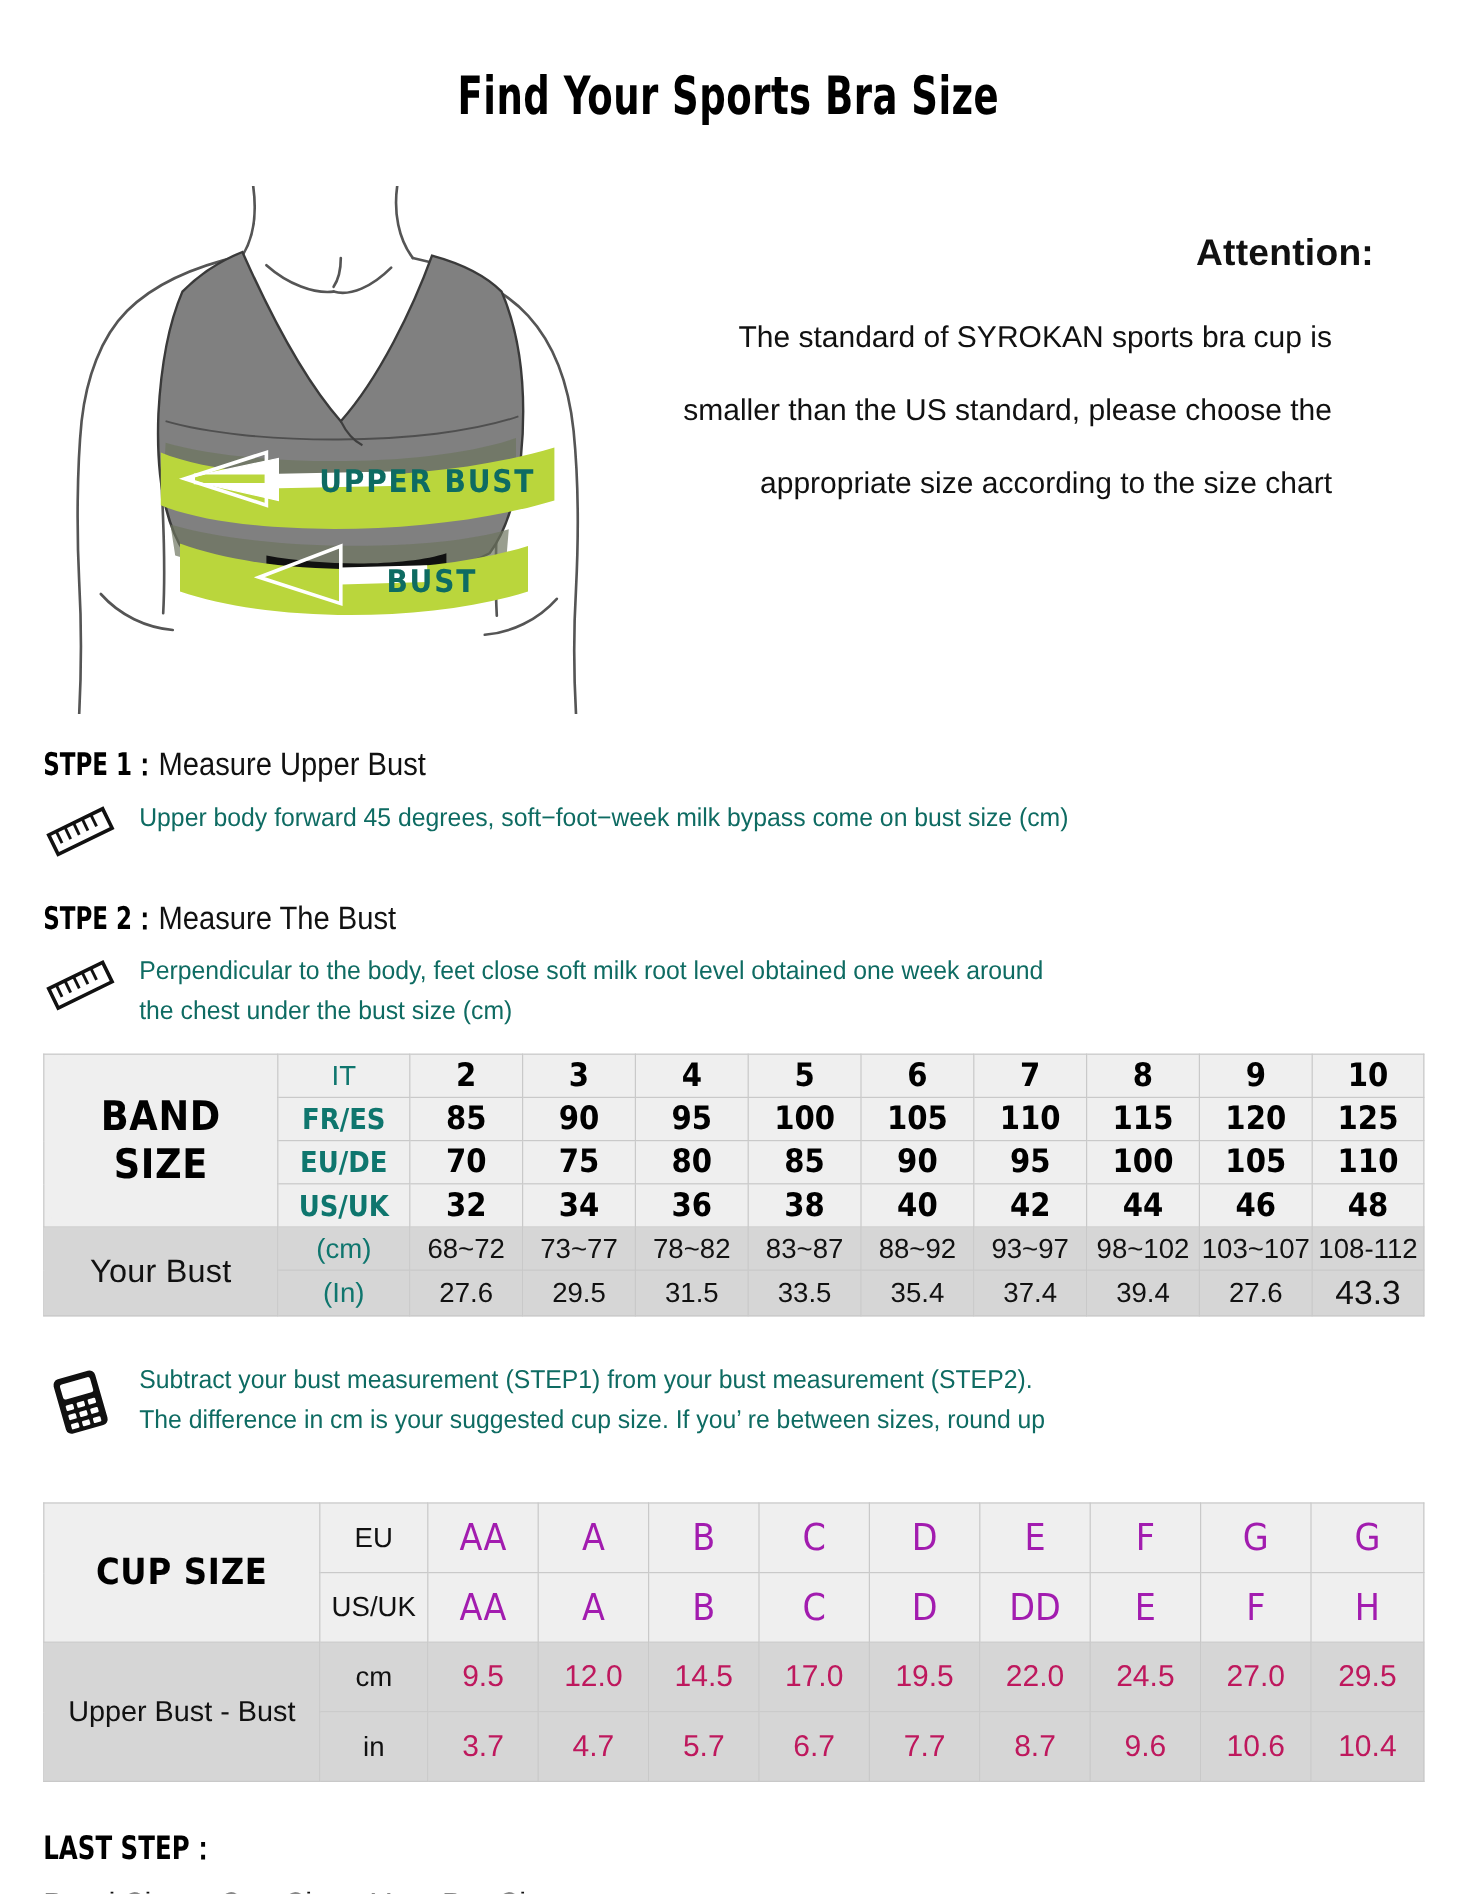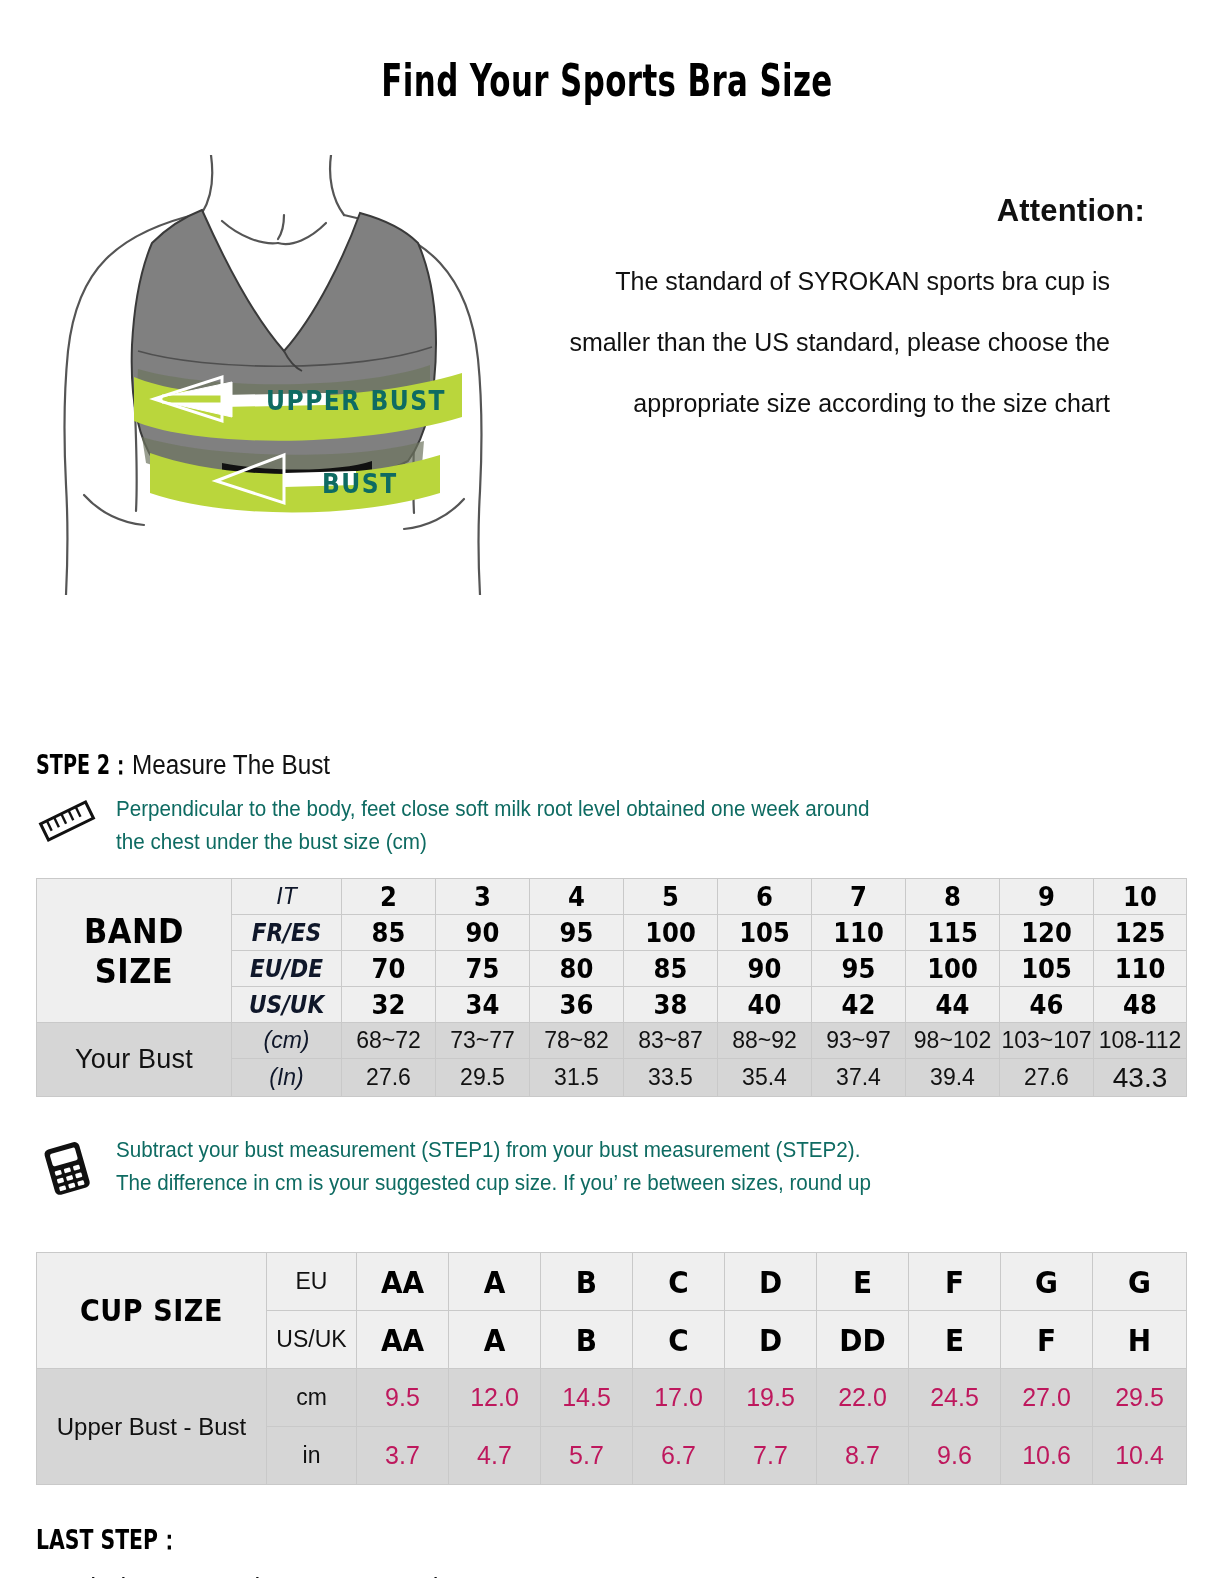--- a/index.html
+++ b/index.html
@@ -133,22 +133,21 @@
     color: #000;
     border-radius: 23px;
   }
   .lbl-bust {
     font-size: 27px;
     color: #111;
     letter-spacing: 0.2px;
   }
   .unit-cell {
     font-size: 23px;
-    color: #0f172a;
-    font-style: italic;
+    color: #0f766e;
   }
   .unit-cell.bold {
     font-family: "DejaVu Sans Condensed", "Liberation Sans Narrow", "Liberation Sans", sans-serif;
     font-weight: bold;
     font-size: 24px;
   }
   .val-bold {
     font-family: "DejaVu Sans Condensed", "Liberation Sans Narrow", "Liberation Sans", sans-serif;
     font-weight: bold;
     font-size: 27px;
@@ -160,23 +159,23 @@
   .lbl-cup {
     font-family: "DejaVu Sans Condensed", "Liberation Sans Narrow", "Liberation Sans", sans-serif;
     font-weight: bold;
     font-size: 30px;
     letter-spacing: 0.6px;
     color: #000;
   }
   .lbl-ubb { font-size: 24px; color: #111; }
   .cup-letter {
     font-family: "DejaVu Sans Condensed", "Liberation Sans Narrow", "Liberation Sans", sans-serif;
-    font-weight: bold;
+    font-weight: normal;
     font-size: 31px;
-    color: #000000;
+    color: #a21caf;
   }
   .cup-unit { font-size: 23px; color: #111; }
   .cup-val { font-size: 25px; color: #be185d; }
 
   
   .laststep {
     position: absolute;
     left: 36px;
     top: 1522px;
     display: flex;
@@ -286,20 +285,43 @@
     </svg>
   </div>
 
   <div class="attention">
     <div class="attention-title">Attention:</div>
     <div class="attention-body">The standard of SYROKAN sports bra cup is smaller than the US standard, please choose the appropriate size according to the size chart</div>
   </div>
 </div>
 
 <div class="step" style="top:620px">
+  <div class="step-head">
+    <span class="step-kicker">STPE 1：</span>
+    <span class="step-title">Measure Upper Bust</span>
+  </div>
+  <div class="step-body">
+    <span class="step-icon">
+      <svg width="62" height="48" viewBox="0 0 62 48" xmlns="http://www.w3.org/2000/svg">
+        <g transform="rotate(-26 31 24)">
+          <rect x="6" y="15" width="50" height="18" fill="#ffffff" stroke="#111" stroke-width="3"></rect>
+          <g stroke="#111" stroke-width="2.4">
+            <line x1="13" y1="15" x2="13" y2="26"></line>
+            <line x1="21" y1="15" x2="21" y2="26"></line>
+            <line x1="29" y1="15" x2="29" y2="26"></line>
+            <line x1="37" y1="15" x2="37" y2="26"></line>
+            <line x1="45" y1="15" x2="45" y2="26"></line>
+          </g>
+        </g>
+      </svg>
+    </span>
+    <span class="step-note">
+      <div>Upper body forward 45 degrees, soft−foot−week milk bypass come on bust size (cm)</div>
+    </span>
+  </div>
 </div>
 
 <div class="step" style="top:748px">
   <div class="step-head">
     <span class="step-kicker">STPE 2：</span>
     <span class="step-title">Measure The Bust</span>
   </div>
   <div class="step-body">
     <span class="step-icon">
       <svg width="62" height="48" viewBox="0 0 62 48" xmlns="http://www.w3.org/2000/svg">

